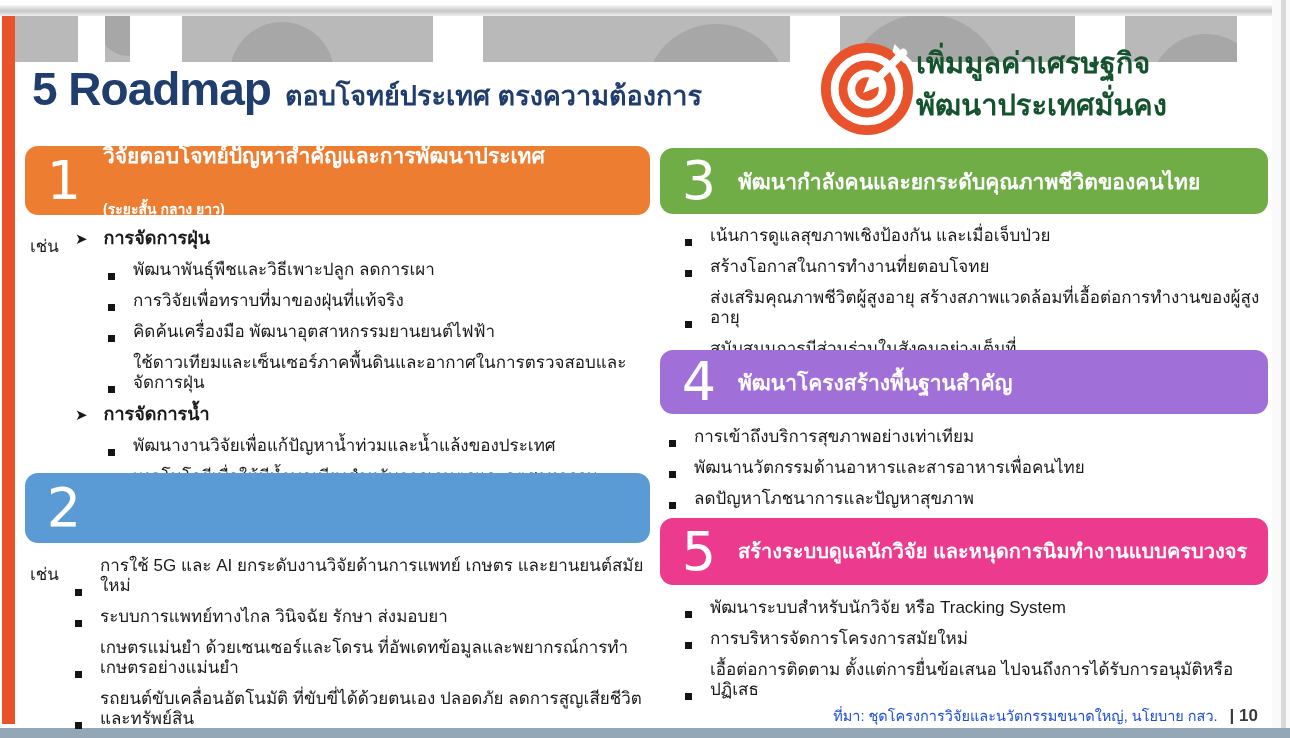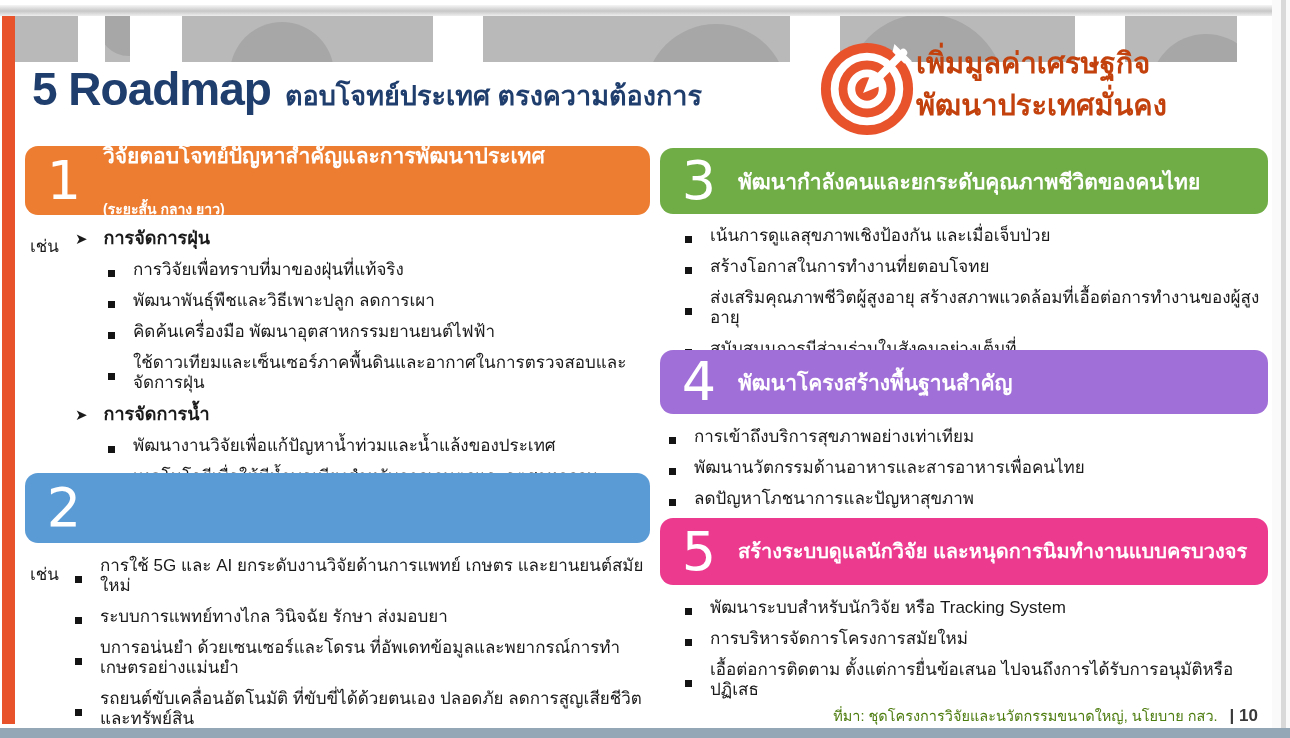--- a/index.html
+++ b/index.html
@@ -39,21 +39,21 @@
   .b4{left:660px;top:350px;width:608px;height:64px;}
   .b5{left:660px;top:518px;width:608px;height:67px;}
   .b5 .bt{font-size:20px;}
 
   
   .list{position:absolute;font-size:17px;line-height:20px;}
   .example{position:absolute;left:0;top:9px;font-size:17px;}
   .lcontent{margin-left:45px;}
   .grp{display:flex;align-items:flex-start;font-weight:bold;font-size:18px;margin-bottom:11px;}
   .arrow{flex:none;font-size:15px;margin:1px 16px 0 0;}
-  .row{display:flex;align-items:center;margin-bottom:11px;}
+  .row{display:flex;align-items:flex-end;margin-bottom:11px;}
   .indent{padding-left:33px;}
   .sq{flex:none;width:7px;height:7px;background:#141414;margin:6px 18px 0 0;}
   .l1{left:30px;top:228px;width:620px;}
   .l2{left:30px;top:556px;width:625px;}
   .l3{left:685px;top:226px;width:585px;}
   .l4{left:669px;top:427px;width:585px;}
   .l5{left:685px;top:598px;width:585px;}
 
   
   .footer{position:absolute;right:32px;top:704px;display:flex;align-items:center;gap:12px;white-space:nowrap;}
@@ -89,21 +89,21 @@
   </div>
 
   <svg class="goal-icon" viewBox="0 0 100 100">
     <circle cx="50" cy="50" r="47" fill="#E8532C"></circle>
     <circle cx="50" cy="50" r="33" fill="none" stroke="#ffffff" stroke-width="8"></circle>
     <circle cx="50" cy="50" r="16" fill="none" stroke="#ffffff" stroke-width="8"></circle>
     <line x1="58" y1="42" x2="87" y2="13" stroke="#ffffff" stroke-width="8" stroke-linecap="round"></line>
     <polygon points="46,54 66,46 54,34" fill="#ffffff"></polygon>
     <polygon points="78,4 96,22 88,24 76,12" fill="#ffffff"></polygon>
   </svg>
-  <div class="goal-text" style="color: #c2410c; font-family: Liberation Serif, serif;">
+  <div class="goal-text" style="color: #14532d; font-family: Liberation Serif, serif;">
     <div>เพิ่มมูลค่าเศรษฐกิจ</div>
     <div>พัฒนาประเทศมั่นคง</div>
   </div>
 
   <div class="banner b1" style="background: rgb(237, 125, 49);">
     <div class="num">1</div>
     <div>
       <div class="bt">วิจัยตอบโจทย์ปัญหาสำคัญและการพัฒนาประเทศ</div>
       <div class="bsub">(ระยะสั้น กลาง ยาว)</div>
     </div>
@@ -111,25 +111,25 @@
 
   <div class="list l1">
     <span class="example">เช่น</span>
     <div class="lcontent">
       <div class="grp">
         <span class="arrow">➤</span>
         <span>การจัดการฝุ่น</span>
       </div>
       <div class="row indent">
           <span class="sq"></span>
+          <span>พัฒนาพันธุ์พืชและวิธีเพาะปลูก ลดการเผา</span>
+        </div>
+      <div class="row indent">
+          <span class="sq"></span>
           <span>การวิจัยเพื่อทราบที่มาของฝุ่นที่แท้จริง</span>
-        </div>
-      <div class="row indent">
-          <span class="sq"></span>
-          <span>พัฒนาพันธุ์พืชและวิธีเพาะปลูก ลดการเผา</span>
         </div>
       <div class="row indent">
           <span class="sq"></span>
           <span>คิดค้นเครื่องมือ พัฒนาอุตสาหกรรมยานยนต์ไฟฟ้า</span>
         </div>
       <div class="row indent">
           <span class="sq"></span>
           <span>ใช้ดาวเทียมและเซ็นเซอร์ภาคพื้นดินและอากาศในการตรวจสอบและจัดการฝุ่น</span>
         </div>
       <div class="grp">
@@ -157,21 +157,21 @@
       <div class="row">
           <span class="sq"></span>
           <span>การใช้ 5G และ AI ยกระดับงานวิจัยด้านการแพทย์ เกษตร และยานยนต์สมัยใหม่</span>
         </div>
       <div class="row">
           <span class="sq"></span>
           <span>ระบบการแพทย์ทางไกล วินิจฉัย รักษา ส่งมอบยา</span>
         </div>
       <div class="row">
           <span class="sq"></span>
-          <span>บการอน่นยำ ด้วยเซนเซอร์และโดรน ที่อัพเดทข้อมูลและพยากรณ์การทำเกษตรอย่างแม่นยำ</span>
+          <span>เกษตรแม่นยำ ด้วยเซนเซอร์และโดรน ที่อัพเดทข้อมูลและพยากรณ์การทำเกษตรอย่างแม่นยำ</span>
         </div>
       <div class="row">
           <span class="sq"></span>
           <span>รถยนต์ขับเคลื่อนอัตโนมัติ ที่ขับขี่ได้ด้วยตนเอง ปลอดภัย ลดการสูญเสียชีวิตและทรัพย์สิน</span>
         </div>
     </div>
   </div>
 
   <div class="banner b3" style="background: rgb(112, 173, 71);">
     <div class="num">3</div>
@@ -231,17 +231,17 @@
         <span class="sq"></span>
         <span>การบริหารจัดการโครงการสมัยใหม่</span>
       </div>
     <div class="row">
         <span class="sq"></span>
         <span>เอื้อต่อการติดตาม ตั้งแต่การยื่นข้อเสนอ ไปจนถึงการได้รับการอนุมัติหรือปฏิเสธ</span>
       </div>
   </div>
 
   <div class="footer">
-    <span class="source" style="color: #4d7c0f;">ที่มา: ชุดโครงการวิจัยและนวัตกรรมขนาดใหญ่, นโยบาย กสว.</span>
+    <span class="source" style="color: #1d4ed8;">ที่มา: ชุดโครงการวิจัยและนวัตกรรมขนาดใหญ่, นโยบาย กสว.</span>
     <span class="pageno">| 10</span>
   </div>
 
 </div>
 
 </body></html>

